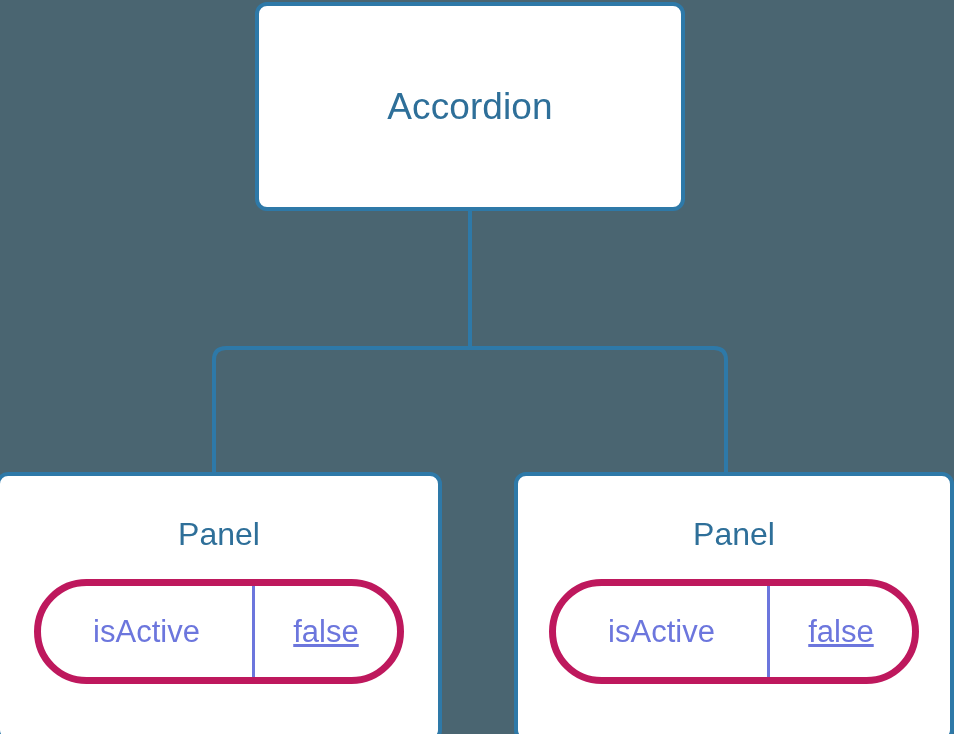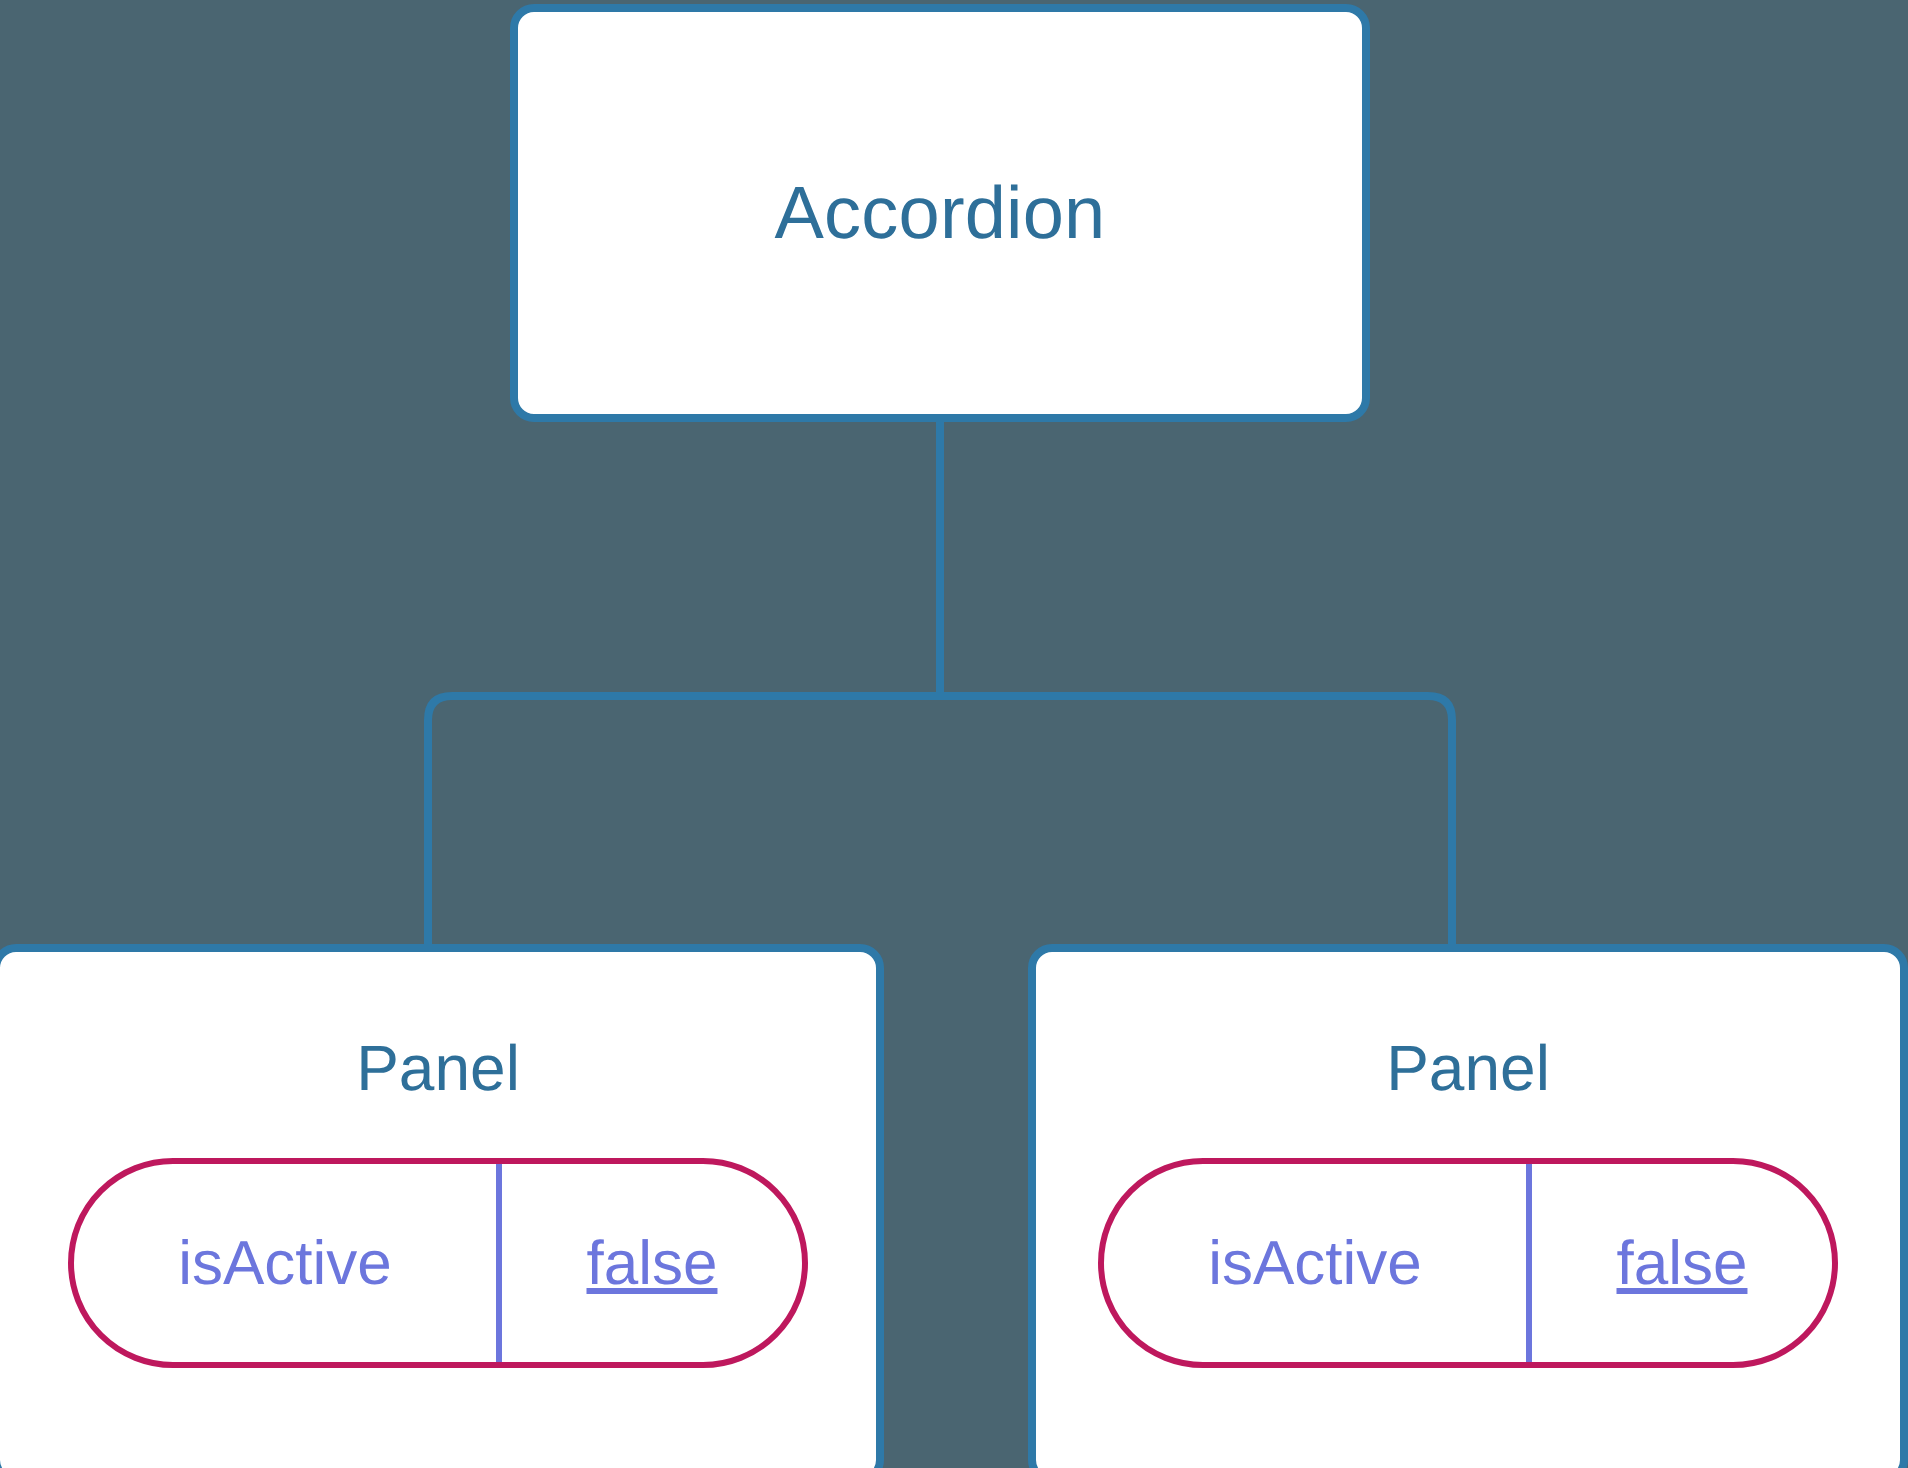--- a/index.html
+++ b/index.html
@@ -88,21 +88,21 @@
     line-height: 1;
     white-space: nowrap;
     text-align: right;
   }
 
   
   .prop-pill {
     margin-top: 29px;
     height: 105px;
     box-sizing: border-box;
-    border: 3px solid #be185d;
+    border: 7px solid #be185d;
     border-radius: 53px;
     display: flex;
     align-items: stretch;
     background: transparent;
   }
 
   #pill-left  { width: 370px; }
   #pill-right { width: 370px; }
 
   .prop-key,

